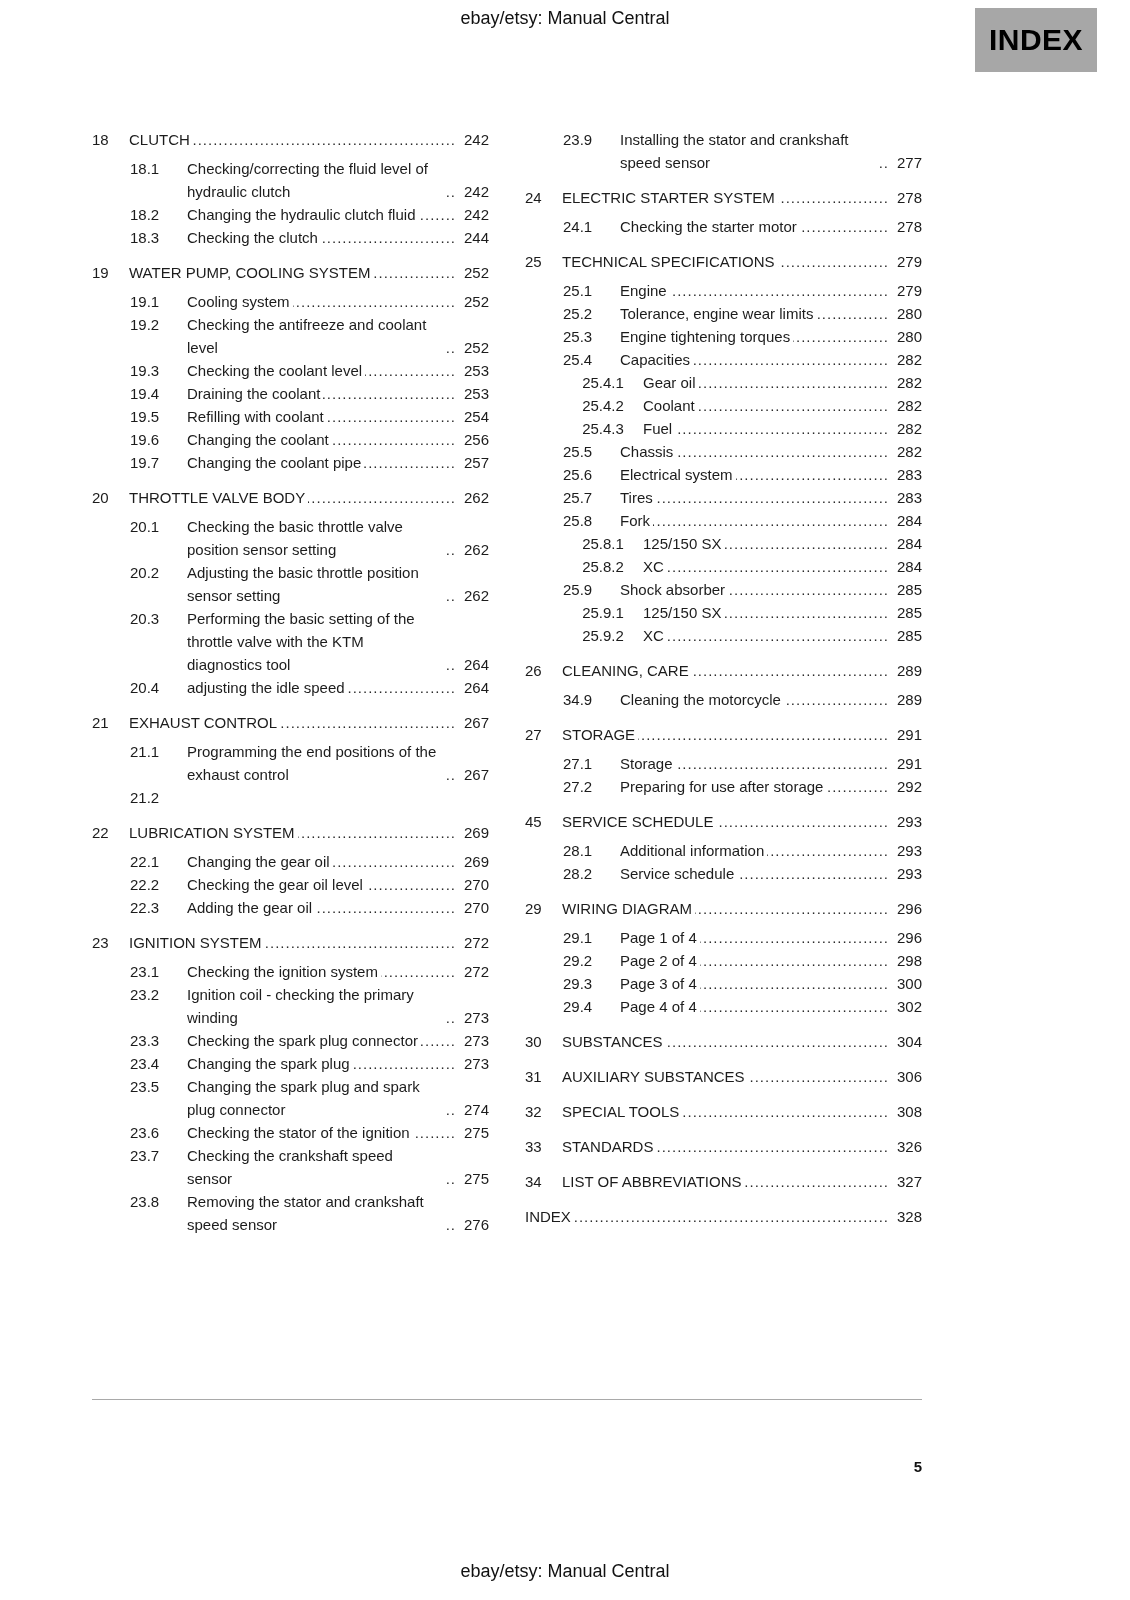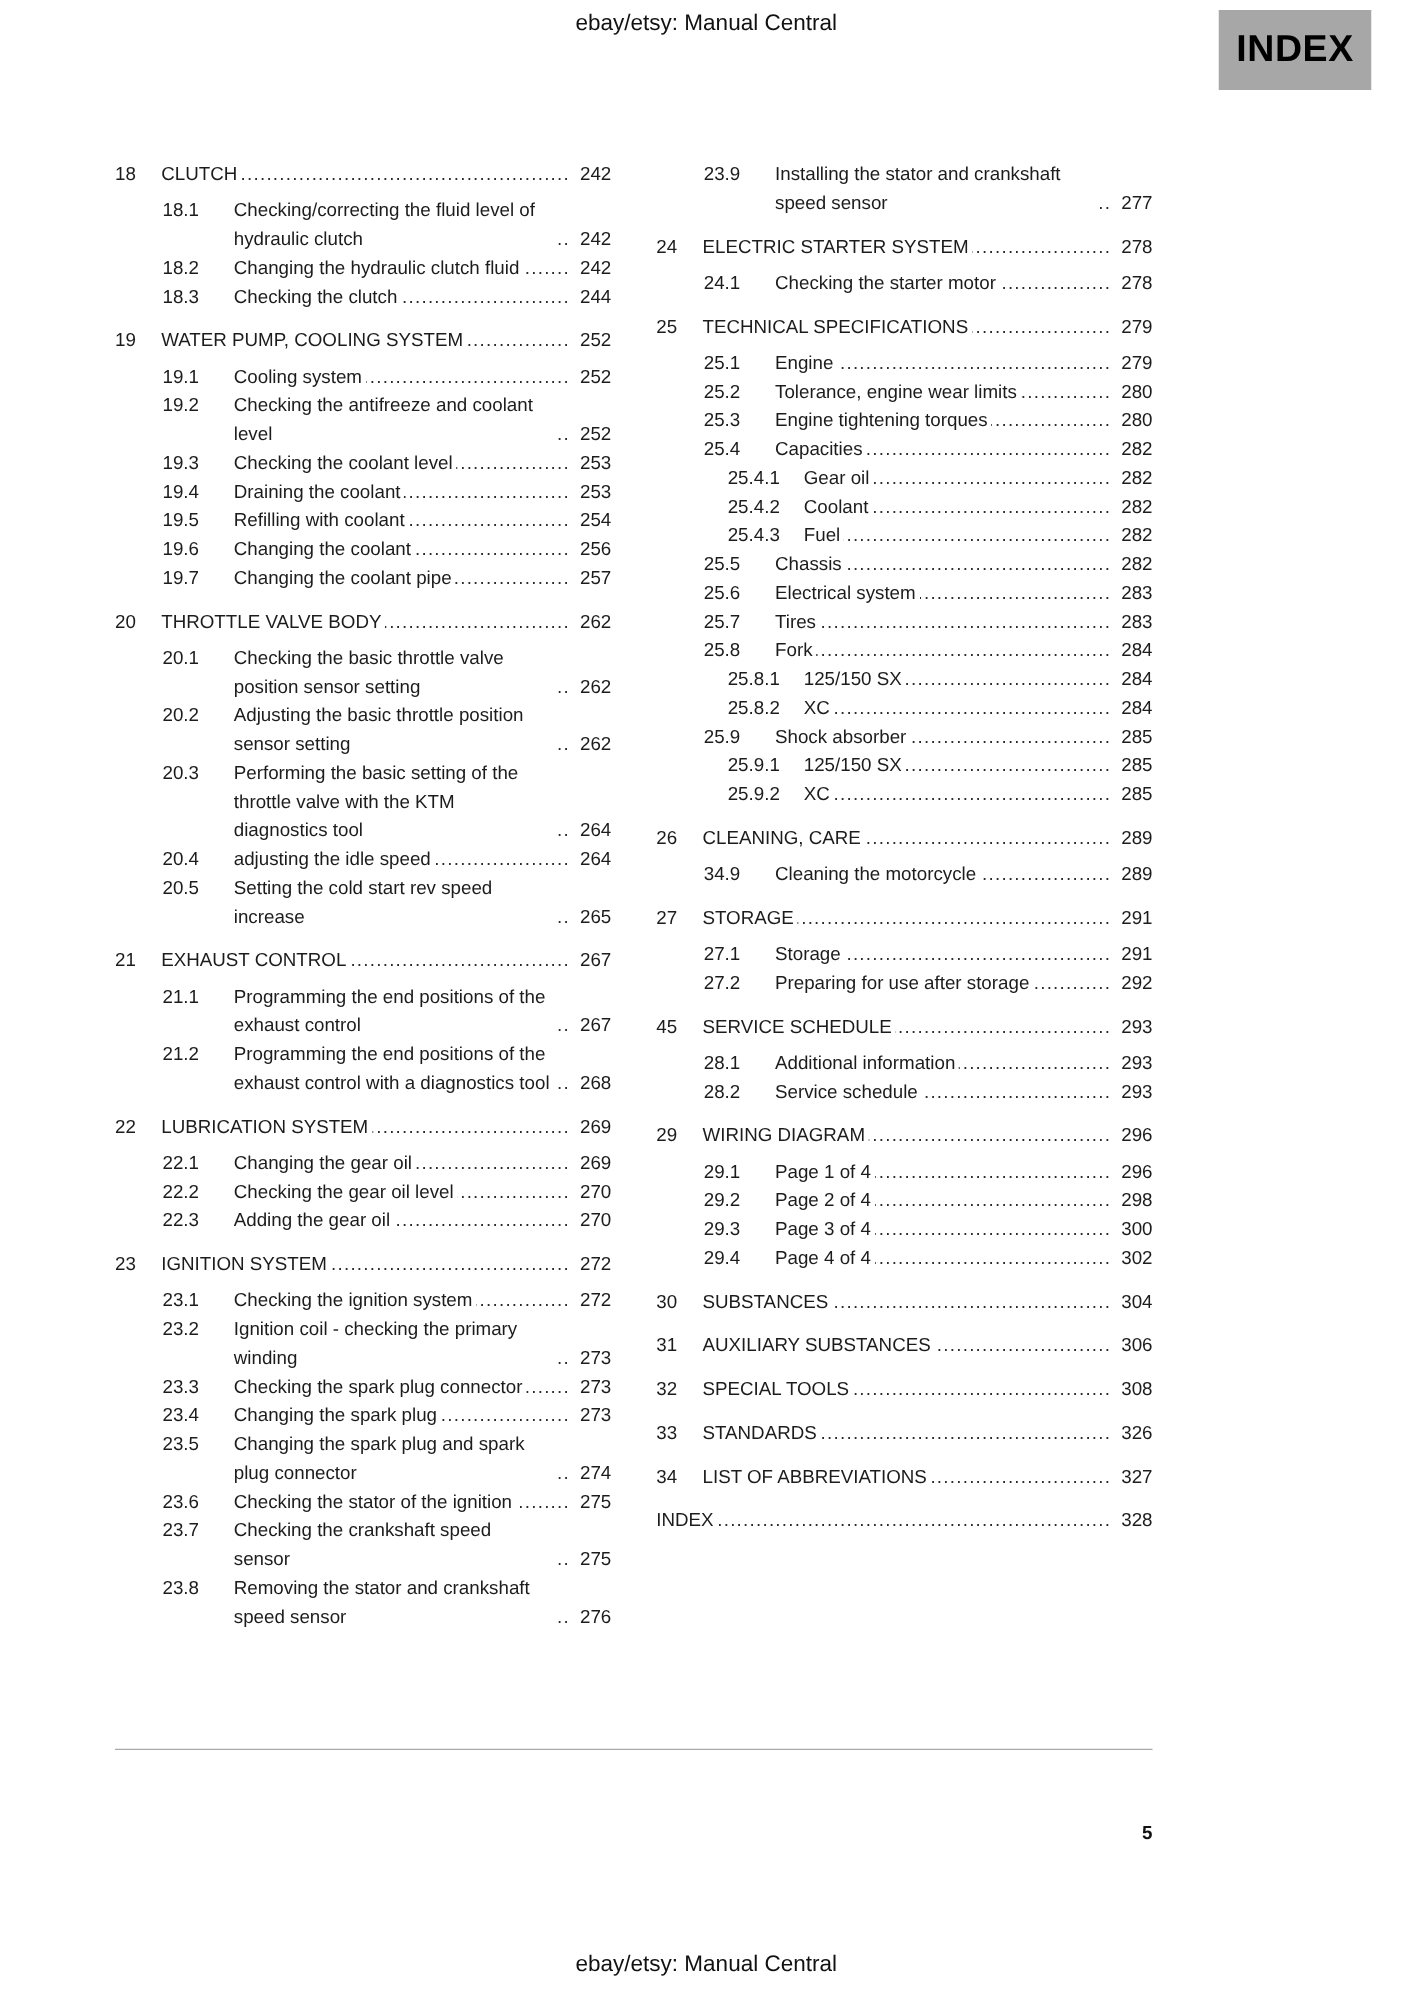--- a/index.html
+++ b/index.html
@@ -213,28 +213,20 @@
 
   <div class="entry section">
     <span class="num">20.4</span>
     <span class="body">
       <span class="title">adjusting the idle speed</span>
       <span class="leader"></span>
       <span class="pg">264</span>
     </span>
   </div>
 
-  <div class="entry section">
-    <span class="num">20.5</span>
-    <span class="body">
-      <span class="title">Setting the cold start rev speed increase</span>
-      <span class="leader"></span>
-      <span class="pg">265</span>
-    </span>
-  </div>
 
   <div class="entry chapter">
     <span class="num">21</span>
     <span class="body">
       <span class="title">EXHAUST CONTROL</span>
       <span class="leader"></span>
       <span class="pg">267</span>
     </span>
   </div>
 
@@ -242,25 +234,20 @@
     <span class="num">21.1</span>
     <span class="body">
       <span class="title">Programming the end positions of the exhaust control</span>
       <span class="leader"></span>
       <span class="pg">267</span>
     </span>
   </div>
 
   <div class="entry section">
     <span class="num">21.2</span>
-    <span class="body">
-      <span class="title">Programming the end positions of the exhaust control with a diagnostics tool</span>
-      <span class="leader"></span>
-      <span class="pg">268</span>
-    </span>
   </div>
 
   <div class="entry chapter">
     <span class="num">22</span>
     <span class="body">
       <span class="title">LUBRICATION SYSTEM</span>
       <span class="leader"></span>
       <span class="pg">269</span>
     </span>
   </div>

